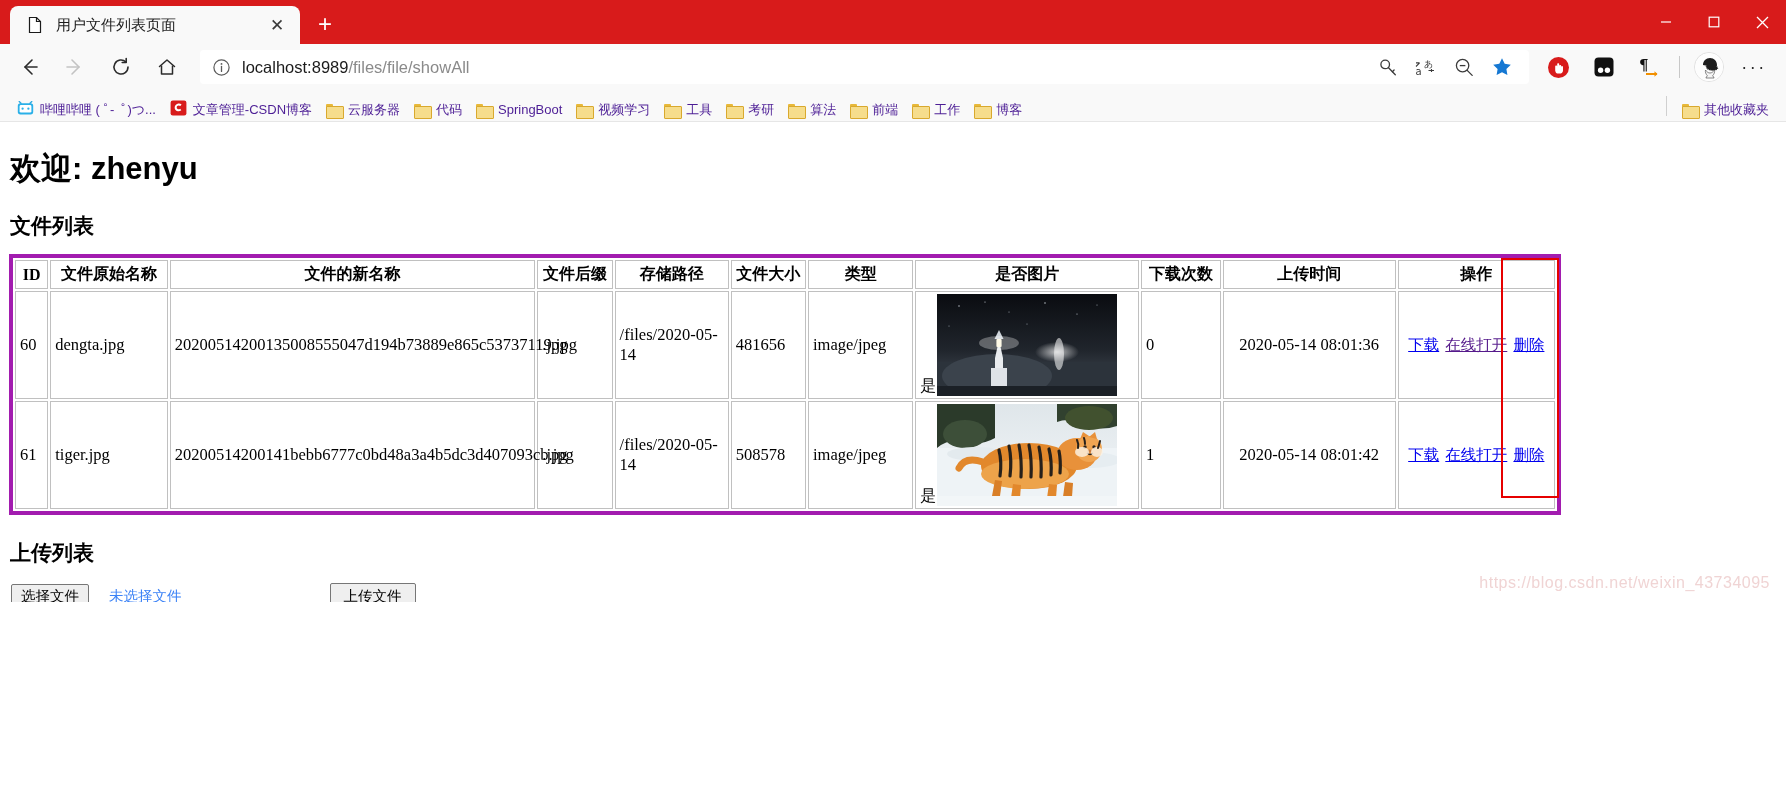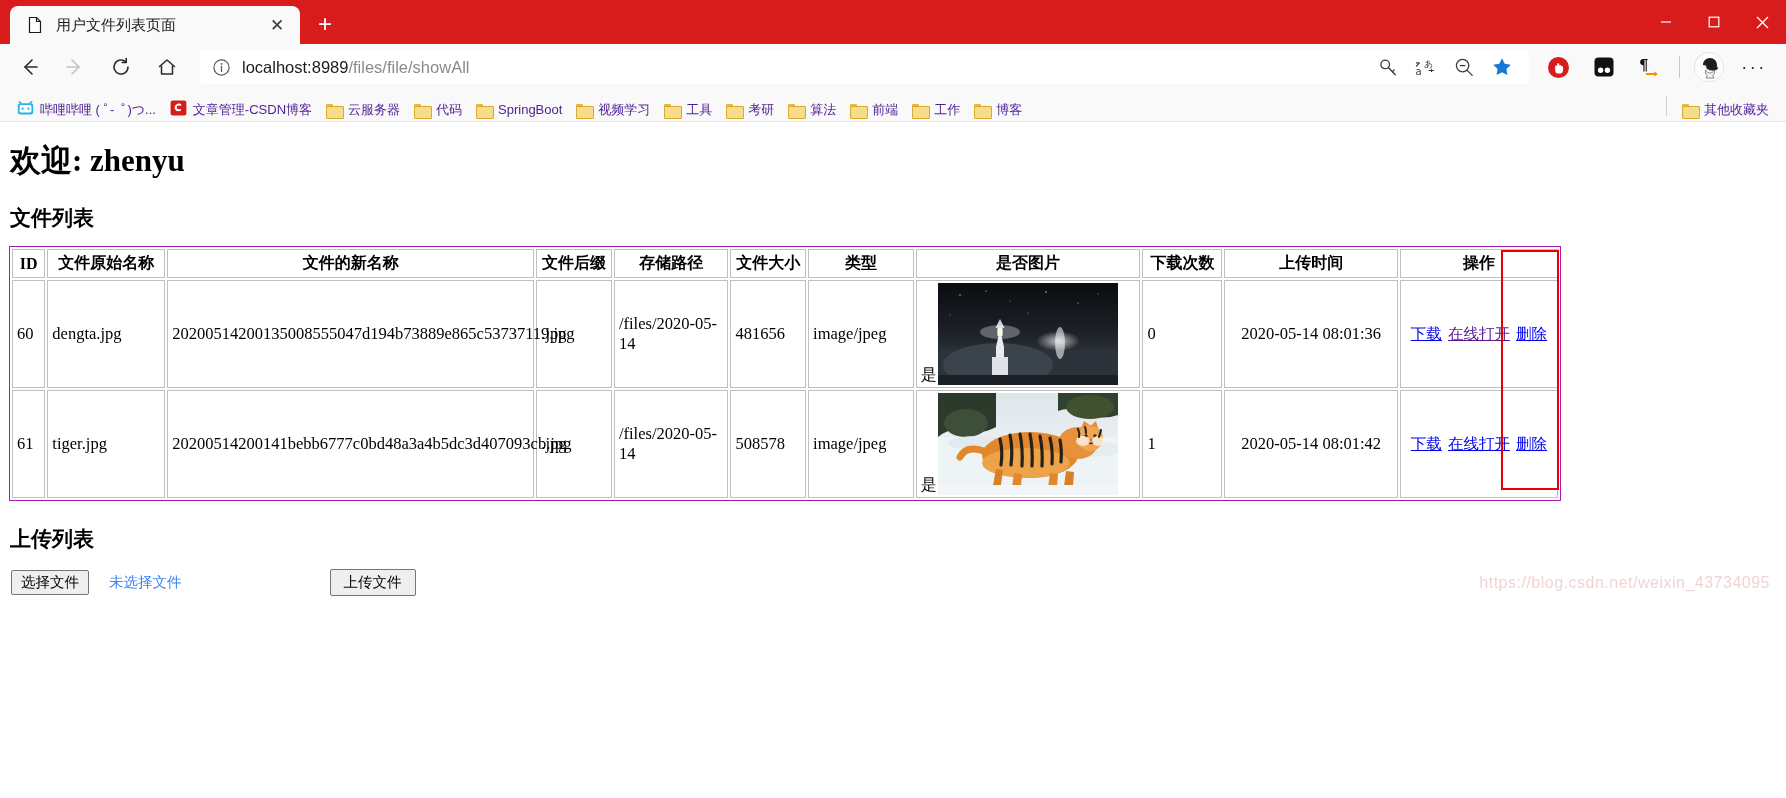--- a/index.html
+++ b/index.html
@@ -241,40 +241,40 @@
     padding: 0 0 0 0;
   }
   .page {
     padding: 8px 8px 0 8px;
     font-family: "Liberation Serif", serif;
     color: #000000;
   }
   .welcome {
     font-size: 31px;
     font-weight: bold;
-    margin: 10px 0 0 2px;
-    font-family: Liberation Serif, serif;
+    margin: 18px 0 0 2px;
+    font-family: Liberation Sans, sans-serif;
   }
   .subhead {
     font-size: 21px;
     font-weight: bold;
     margin: 22px 0 14px 2px;
     font-family: "Liberation Sans", sans-serif;
   }
   .subhead2 {
     font-size: 21px;
     font-weight: bold;
     margin: 24px 0 16px 2px;
     font-family: "Liberation Sans", sans-serif;
   }
 
   table.filetable {
     border-collapse: separate;
     border-spacing: 2px;
-    border: 1px solid #a21caf;
+    border: 4px solid #a21caf;
     width: 1552px;
     margin-left: 1px;
     font-family: "Liberation Serif", serif;
     font-size: 16.5px;
     background: #ffffff;
     table-layout: fixed;
   }
   table.filetable th,
   table.filetable td {
     border: 1px solid #c0c0c0;

